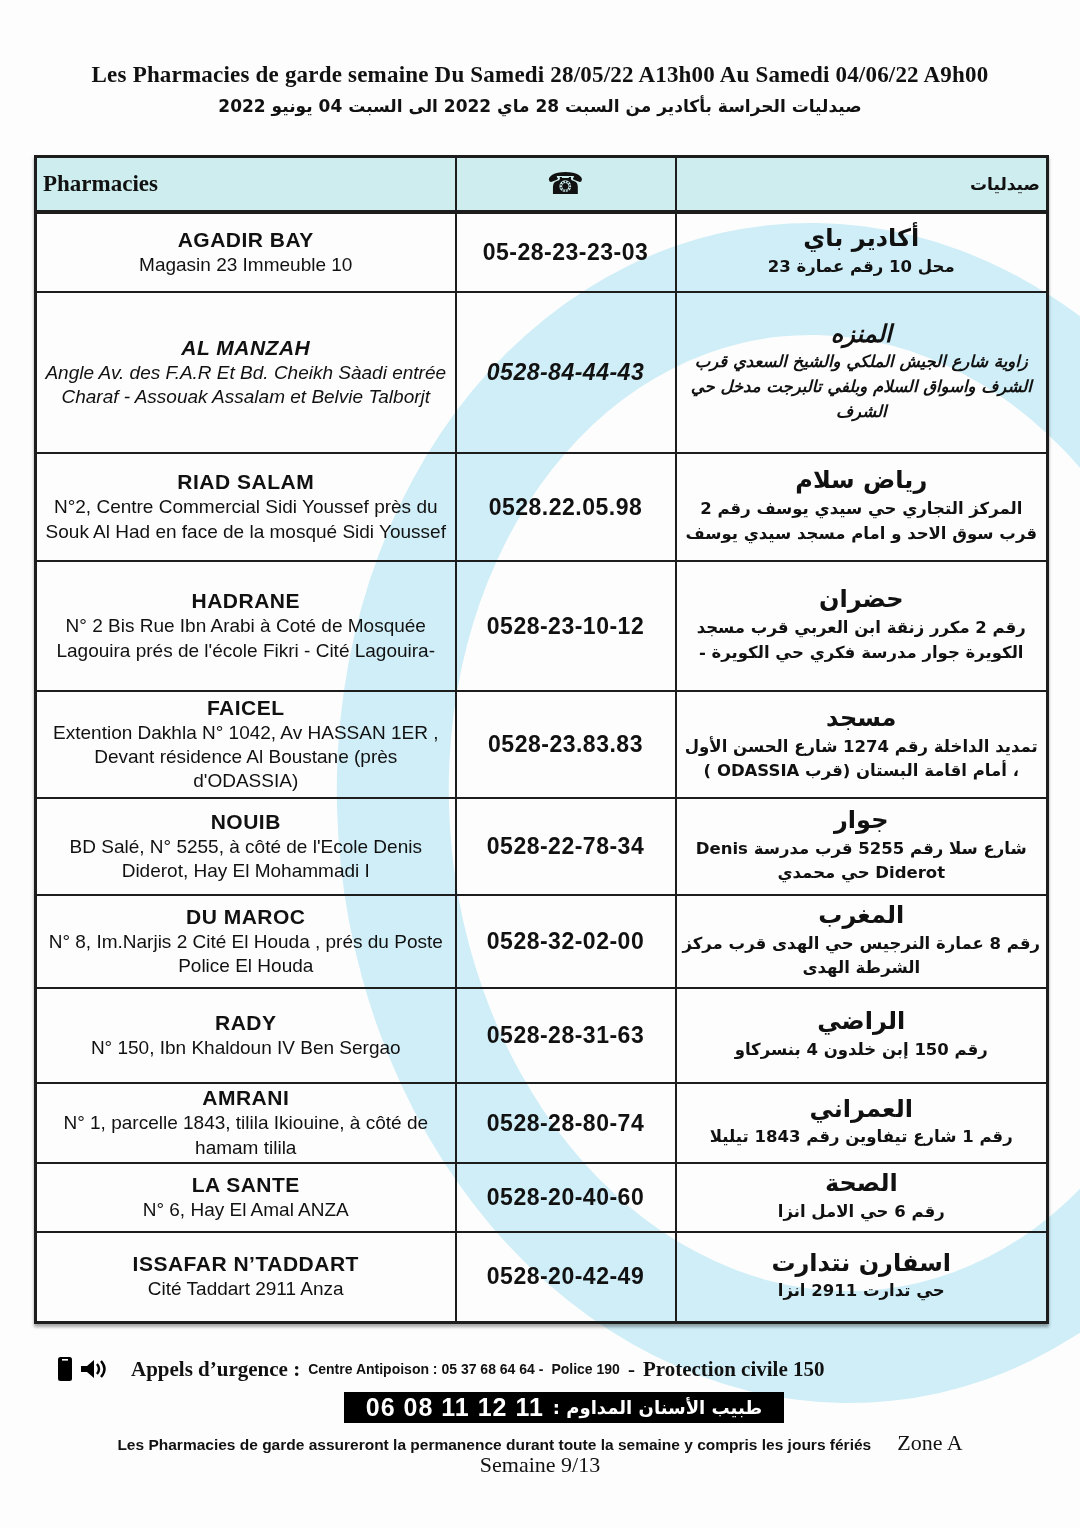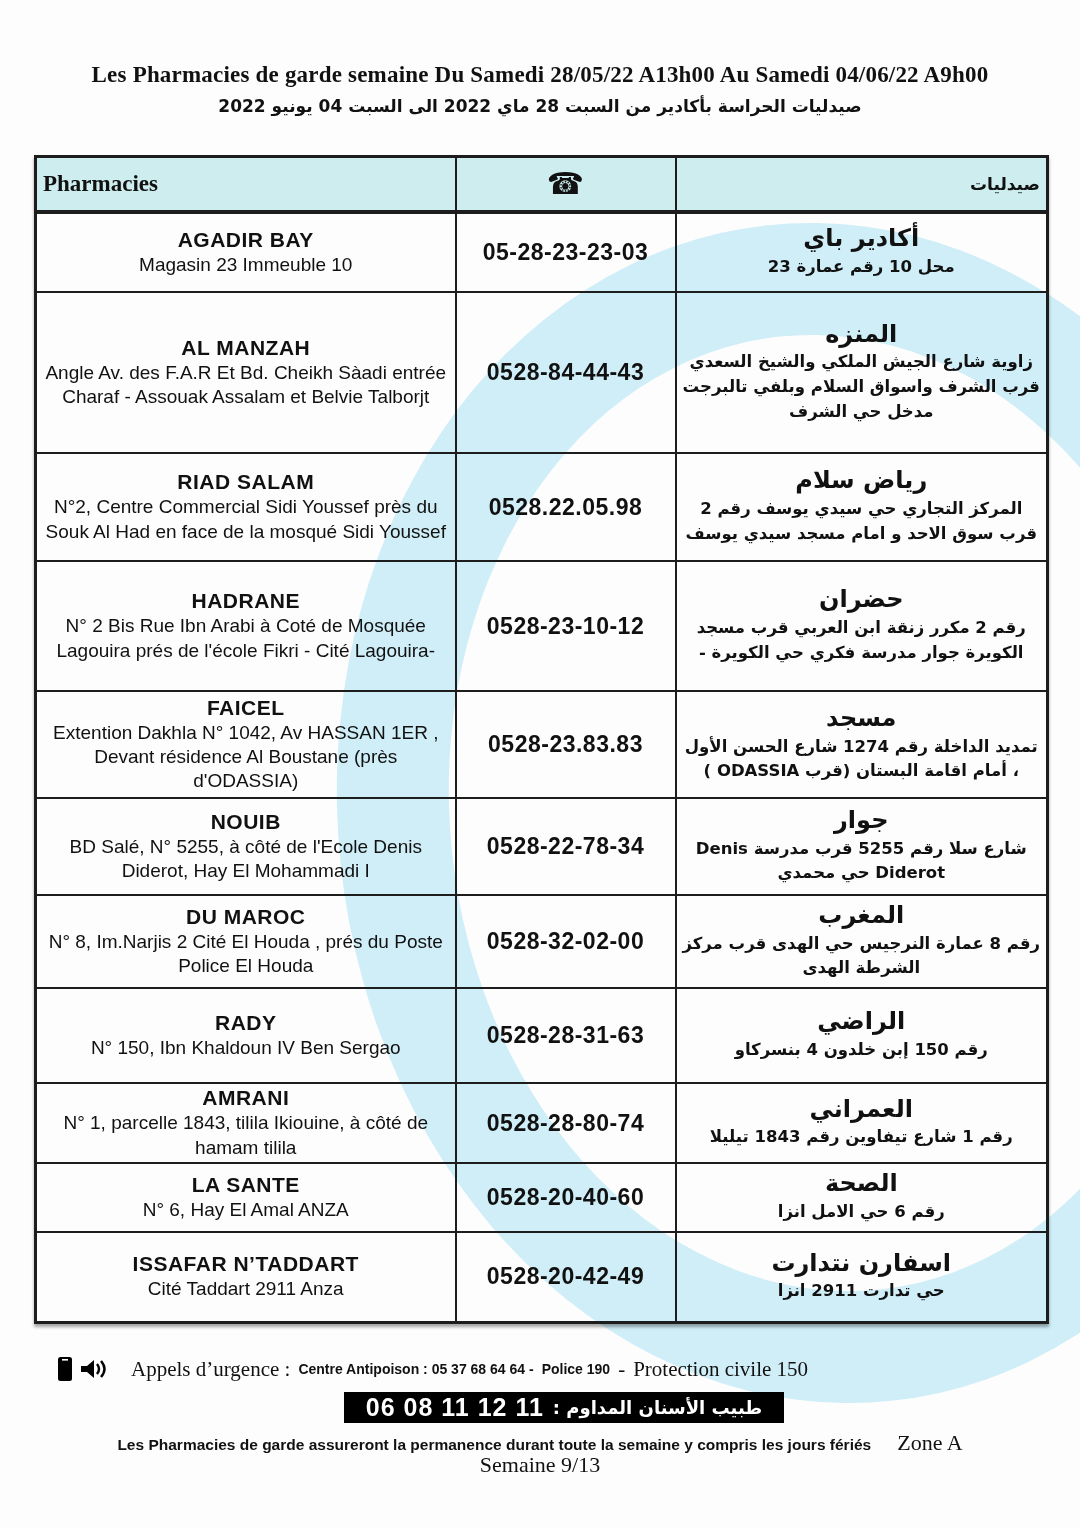--- a/index.html
+++ b/index.html
@@ -47,21 +47,21 @@
   .fr-addr { font-size:19px; line-height:1.27; margin-top:1px; }
   td.cell-phone { text-align:center; font-weight:bold; font-size:23px; letter-spacing:.5px; }
   td.cell-ar { direction:rtl; text-align:center; font-family:"DejaVu Sans", sans-serif; }
   .ar-name { font-weight:bold; font-size:24px; line-height:1.15; }
   .ar-addr { font-weight:bold; font-size:16.5px; line-height:1.5; margin-top:2px; }
   
   .emergency {
     position:absolute; left:55px; top:1356px; width:990px; z-index:2;
     display:flex; align-items:center; gap:8px; white-space:nowrap;
   }
-  .emergency .seg-serif { font-family:"Liberation Serif", serif; font-weight:normal; font-size:21px; }
+  .emergency .seg-serif { font-family:"Liberation Serif", serif; font-weight:bold; font-size:21px; }
   .emergency .seg-sans  { font-weight:bold; font-size:14px; }
   .icon-wrap { display:flex; align-items:center; gap:4px; margin-right:14px; }
   .dentist-bar {
     position:absolute; left:344px; top:1392px; width:440px; height:31px; z-index:2;
     background:#000; color:#fff; direction:rtl;
     display:flex; align-items:center; justify-content:center; gap:9px;
   }
   .dentist-bar .lbl { font-family:"DejaVu Sans", sans-serif; font-weight:bold; font-size:18px; }
   .dentist-bar .num { direction:ltr; font-weight:bold; font-size:25px; letter-spacing:1px; }
   .note-line {
@@ -106,21 +106,21 @@
         <div class="fr-name">AGADIR BAY</div>
         <div class="fr-addr">Magasin 23 Immeuble 10</div>
       </td>
       <td class="cell-phone">05-28-23-23-03</td>
       <td class="cell-ar">
         <div class="ar-name">أكادير باي</div>
         <div class="ar-addr">محل 10 رقم عمارة 23</div>
       </td>
     </tr>
 
-    <tr style="height: 161px;">
+    <tr style="height: 161px; font-style: italic;">
       <td class="cell-fr">
         <div class="fr-name">AL MANZAH</div>
         <div class="fr-addr">Angle Av. des F.A.R  Et Bd. Cheikh Sàadi entrée  Charaf - Assouak Assalam et Belvie Talborjt</div>
       </td>
       <td class="cell-phone">0528-84-44-43</td>
       <td class="cell-ar">
         <div class="ar-name">المنزه</div>
         <div class="ar-addr">زاوية شارع الجيش الملكي والشيخ السعدي قرب الشرف واسواق السلام وبلفي تالبرجت مدخل حي الشرف</div>
       </td>
     </tr>

